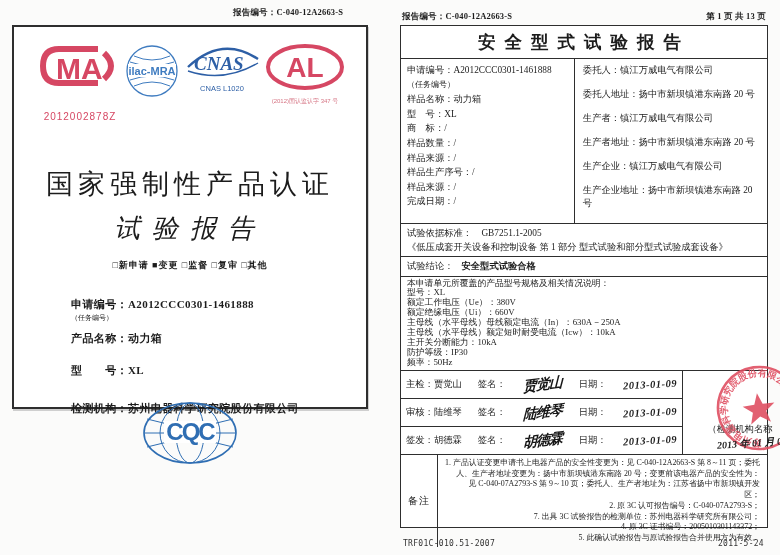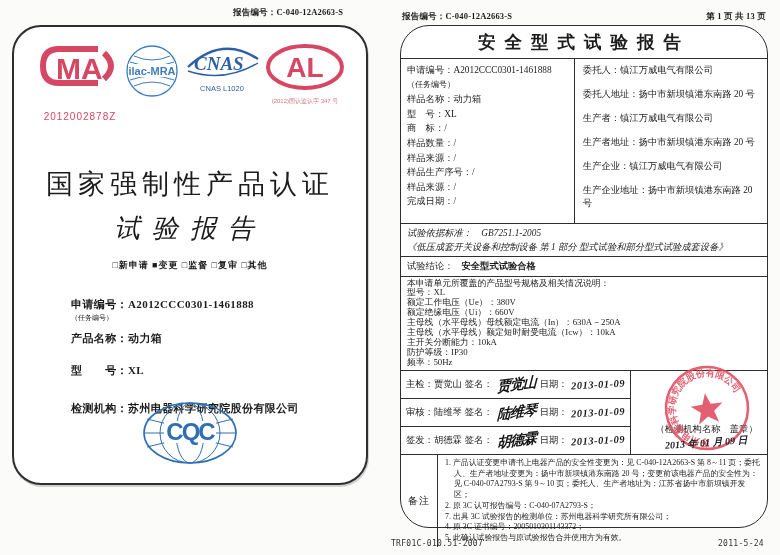--- a/index.html
+++ b/index.html
@@ -3,36 +3,36 @@
 <meta charset="utf-8">
 <style>
   * { margin:0; padding:0; box-sizing:border-box; }
   html,body { width:780px; height:555px; }
   body {
     position:relative; overflow:hidden;
     background:#fbfbfa;
     font-family:"Liberation Serif","DejaVu Serif",serif;
     color:#1c1c1c;
   }
-  .page { position:absolute; background:#fff;border-radius:29px; }
+  .page { position:absolute; background:#fff; }
   .page-left {
-    left:12px; top:25px; width:356px; height:460px;
+    left:12px; top:25px; width:356px; height:384px;
     border:2px solid #2e2e2e; box-shadow:1px 2px 0 #cfcfcf;
   }
   .page-right {
     left:400px; top:25px; width:368px; height:503px;
     border:1.5px solid #2e2e2e;
     display:flex; flex-direction:column;
   }
   .corner-head { position:absolute; font-size:8.5px; font-weight:bold; letter-spacing:.2px; white-space:nowrap; }
   #rep-no-left  { top:7px;  left:233px; }
   #rep-no-right { top:11px; left:402px; }
   #page-no      { top:11px; right:14px; }
   .footer-txt { position:absolute; font-size:8px; color:#333; letter-spacing:.3px; font-family:"DejaVu Sans Mono",monospace; }
-  #footer-left  { left:391px; top:539px; }
+  #footer-left  { left:403px; top:539px; }
   #footer-right { right:16px; top:539px; }
 
   
   .logo-row { display:flex; justify-content:space-between; align-items:flex-start; padding:16px 22px 0 22px; }
   .logo-block { text-align:center; }
   .logo-red-sub { color:#d64763; font-size:10px; letter-spacing:1px; margin-top:18px; font-family:"Liberation Sans",sans-serif; }
   .logo-red-tiny { color:#d67584; font-size:6px; margin-top:2px; font-family:"Liberation Sans",sans-serif; white-space:nowrap; }
   .logo-blue-sub { color:#2d5fa6; font-size:7.5px; margin-top:1px; font-family:"Liberation Sans",sans-serif; }
   .l-title1 { margin-top:44px; text-align:center; font-size:27px; letter-spacing:5px; font-weight:500; }
   .l-title2 { margin-top:9px; text-align:center; font-size:26px; letter-spacing:12px; font-weight:500;font-style:italic; }
@@ -46,39 +46,39 @@
   .cqc-wrap { position:absolute; top:372px; left:50%; transform:translateX(-50%); }
 
   
   .r-title { height:33px; flex:0 0 33px; border-bottom:1.5px solid #2e2e2e;
              display:flex; align-items:center; justify-content:center;
              font-size:17.5px; font-weight:bold; letter-spacing:9px; }
   .r-info { flex:0 0 155px; display:flex; border-bottom:1.5px solid #2e2e2e; }
   .r-info-left { width:47.5%; border-right:1.5px solid #2e2e2e; padding:4px 5px 2px 6px; font-size:9.3px; line-height:14.6px; }
   .r-info-right { flex:1; padding:5px 6px 2px 8px; font-size:9.3px; line-height:12.5px; }
   .r-info-right .ln { margin-bottom:11.5px; }
-  .r-std { flex:0 0 32px; border-bottom:1.5px solid #2e2e2e; padding:2px 6px; font-size:9.3px; line-height:14px;font-style:italic; }
+  .r-std { flex:0 0 32px; border-bottom:1.5px solid #2e2e2e; padding:2px 6px; font-size:9.3px; line-height:14px; }
   .r-concl { flex:0 0 20px; border-bottom:1.5px solid #2e2e2e; padding:2px 6px; font-size:9.3px; display:flex; gap:8px; align-items:center; }
   .r-specs { flex:0 0 92px; border-bottom:1.5px solid #2e2e2e; padding:2px 6px; font-size:8.8px; line-height:9.95px; }
   .r-sign { flex:0 0 84px; display:grid; grid-template-columns:1fr 152px; border-bottom:1.5px solid #2e2e2e; }
   .sig-left { border-right:1.5px solid #2e2e2e; display:flex; flex-direction:column; }
-  .sig-row { flex:1; border-bottom:1px solid #2e2e2e; display:flex; align-items:center; padding:0 5px; font-size:9.3px; gap:3px; white-space:nowrap;justify-content:flex-end; }
+  .sig-row { flex:1; border-bottom:1px solid #2e2e2e; display:flex; align-items:center; padding:0 5px; font-size:9.3px; gap:16px; white-space:nowrap;justify-content:flex-end; }
   .sig-row:last-child { border-bottom:none; }
   .script { display:inline-block; font-size:14px; font-weight:bold; font-style:italic;
             transform:rotate(-7deg) skewX(-8deg); letter-spacing:-1px; color:#161616; margin:0 1px; }
   .hdate { font-style:italic; font-size:10.5px; font-weight:bold; letter-spacing:.5px; transform:rotate(-3deg); display:inline-block; }
   .seal-cell { position:relative; display:flex; flex-direction:column; justify-content:flex-end; align-items:center;
                padding-bottom:5px; font-size:9.3px; line-height:13px; }
   .seal-svg { position:absolute; top:-9px; left:50%; transform:translateX(-50%) rotate(-8deg); opacity:.88; }
   .seal-date { font-style:italic; font-weight:bold; font-size:10px; transform:rotate(-4deg); color:#222; }
   .r-remarks { flex:1; display:flex; }
   .rem-label { width:37px; border-right:1px solid #2e2e2e; display:flex; align-items:center; justify-content:center;
                font-size:10px; letter-spacing:1px; }
   .rem-body { flex:1; padding:3px 7px 3px 7px; font-size:7.9px; line-height:10.7px; }
-  .rem-line { text-indent:-9px; padding-left:9px; }
+  .rem-line { text-indent:-9px; padding-left:9px;text-align:right; }
 </style>
 </head>
 <body>
 
 <div class="corner-head" id="rep-no-left">报告编号：C-040-12A2663-S</div>
 <div class="corner-head" id="rep-no-right">报告编号：C-040-12A2663-S</div>
 <div class="corner-head" id="page-no">第 1 页 共 13 页</div>
 
 <div class="page page-left">
 

